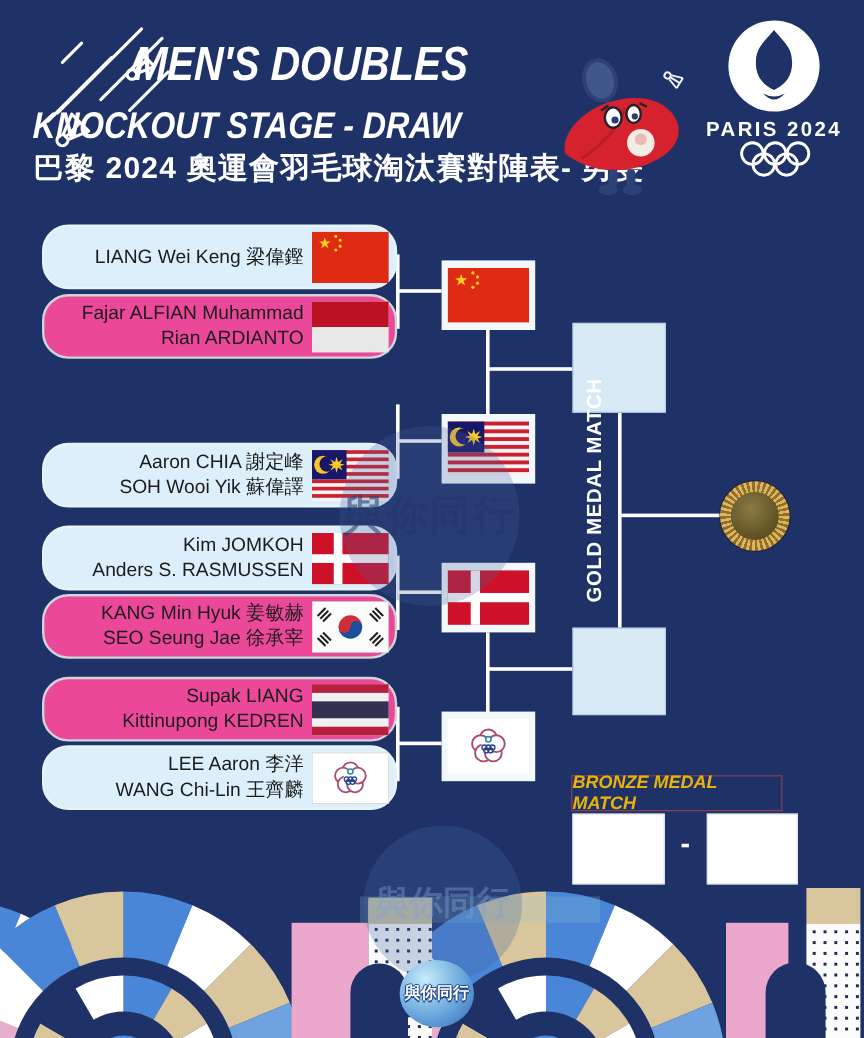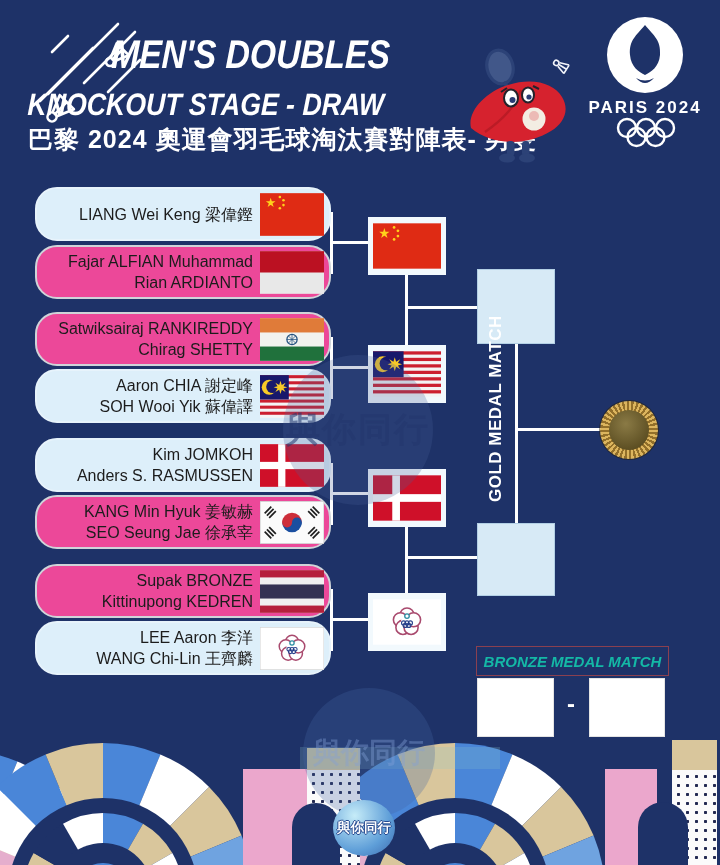--- a/index.html
+++ b/index.html
@@ -29,23 +29,23 @@
         box-sizing:border-box;z-index:8;}
   .ln{position:absolute;background:#fff;z-index:5;}
   .gold-label{position:absolute;left:486px;top:362px;height:140px;writing-mode:vertical-rl;
         transform:rotate(180deg);color:#fff;font-weight:800;font-size:17px;letter-spacing:.5px;
         white-space:nowrap;z-index:12;}
   .medal{position:absolute;left:600px;top:401px;width:58px;height:58px;border-radius:50%;
         background:repeating-conic-gradient(#dcb55e 0 5deg,#926f2a 5deg 10deg);
         box-shadow:0 0 0 1px rgba(40,30,5,.5);z-index:12;}
   .medal-core{position:absolute;inset:9px;border-radius:50%;
         background:radial-gradient(circle at 42% 35%,#8a7a45,#5c4e22 75%);}
-  .bronze-header{position:absolute;left:476px;top:646px;width:193px;height:30px;background:#1e3268;
+  .bronze-header{position:absolute;left:476px;top:646px;width:176px;height:30px;background:#1e3268;
         border:1px solid #8a4050;box-sizing:border-box;display:flex;align-items:center;justify-content:center;
-        color:#14b8a6;font-weight:800;font-style:italic;font-size:15px;z-index:12;transform-origin:center;}
+        color:#eab308;font-weight:800;font-style:italic;font-size:15px;z-index:12;transform-origin:center;}
   .bronze-slot{position:absolute;width:77px;height:59px;background:#fff;border:1px solid #e4e4e4;
         box-sizing:border-box;z-index:12;}
   .bronze-dash{position:absolute;left:556px;top:690px;width:30px;text-align:center;color:#fff;
         font-size:24px;font-weight:800;z-index:12;}
   
   .wm-mid{position:absolute;left:283px;top:355px;width:150px;height:150px;border-radius:50%;
         background:rgba(70,95,150,.25);display:flex;align-items:center;justify-content:center;
         color:rgba(35,55,110,.55);font-size:34px;font-weight:700;letter-spacing:2px;z-index:40;
         pointer-events:none;white-space:nowrap;}
   .wm-bot{position:absolute;left:303px;top:688px;width:132px;height:130px;border-radius:50%;
@@ -150,35 +150,20 @@
       <div>Rian ARDIANTO</div>
     </div>
     <span class="flag">
       <svg viewBox="0 0 30 20">
           <rect width="30" height="20" fill="#e8e8e8"></rect>
           <rect width="30" height="10" fill="#bb1122"></rect>
         </svg>
     </span>
   </div>
 
-  <div class="tbox lose" style="top:312px">
-    <div class="names">
-      <div>Satwiksairaj RANKIREDDY</div>
-      <div>Chirag SHETTY</div>
-    </div>
-    <span class="flag">
-      <svg viewBox="0 0 30 20">
-          <rect width="30" height="20" fill="#f2f2ee"></rect>
-        <rect width="30" height="6.7" fill="#e07b39"></rect>
-          <rect y="13.3" width="30" height="6.7" fill="#20713c"></rect>
-        <circle cx="15" cy="10" r="2.4" fill="none" stroke="#24527f" stroke-width="0.6"></circle>
-        <path d="M15,7.6 V12.4 M12.6,10 H17.4 M13.3,8.3 L16.7,11.7 M16.7,8.3 L13.3,11.7" stroke="#24527f" stroke-width="0.35"></path>
-      </svg>
-    </span>
-  </div>
 
   <div class="tbox win" style="top:369px">
     <div class="names">
       <div>Aaron CHIA 謝定峰</div>
       <div>SOH Wooi Yik 蘇偉譯</div>
     </div>
     <span class="flag">
       <svg viewBox="0 0 30 20">
           <rect width="30" height="20" fill="#f4f4f4"></rect>
         <g fill="#cc1f2f">
@@ -245,21 +230,21 @@
               <rect x="-2.2" y="-0.4" width="4.4" height="0.8"></rect>
               <rect x="-2.2" y="1.1" width="4.4" height="0.8"></rect>
             </g>
         </g>
       </svg>
     </span>
   </div>
 
   <div class="tbox lose" style="top:564px">
     <div class="names">
-      <div>Supak BRONZE</div>
+      <div>Supak LIANG</div>
       <div>Kittinupong KEDREN</div>
     </div>
     <span class="flag">
       <svg viewBox="0 0 30 20">
           <rect width="30" height="20" fill="#f0f0f0"></rect>
         <rect width="30" height="3.4" fill="#b5203c"></rect>
           <rect y="16.6" width="30" height="3.4" fill="#b5203c"></rect>
         <rect y="6.7" width="30" height="6.6" fill="#343253"></rect>
         </svg>
     </span>

